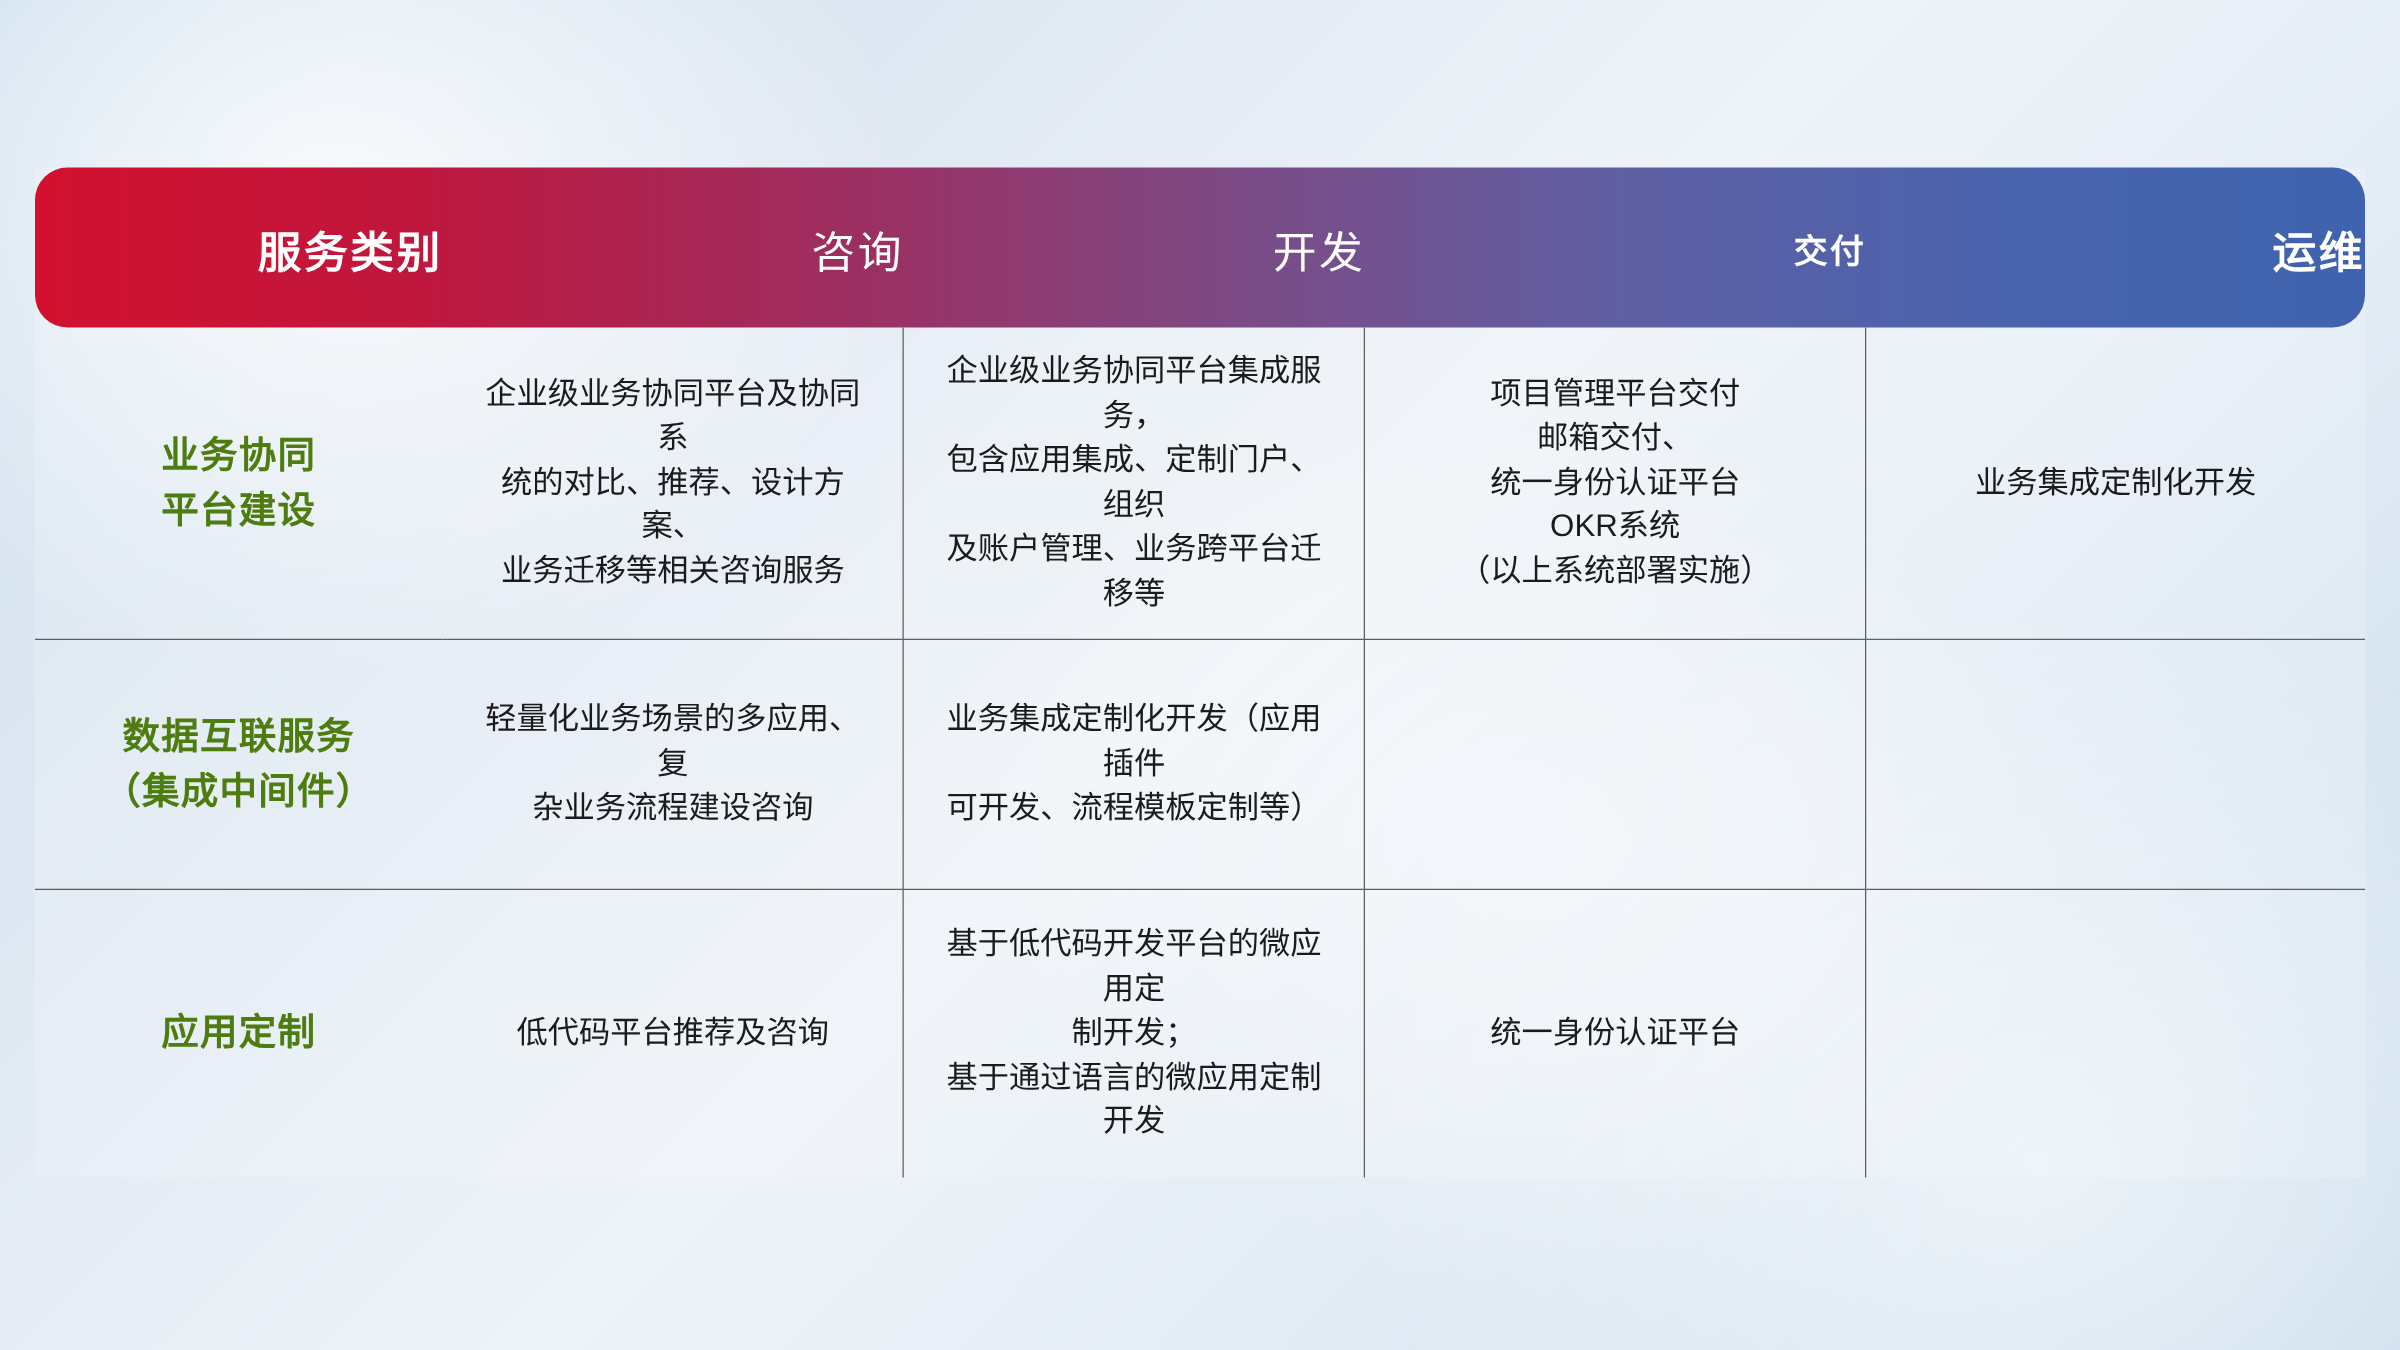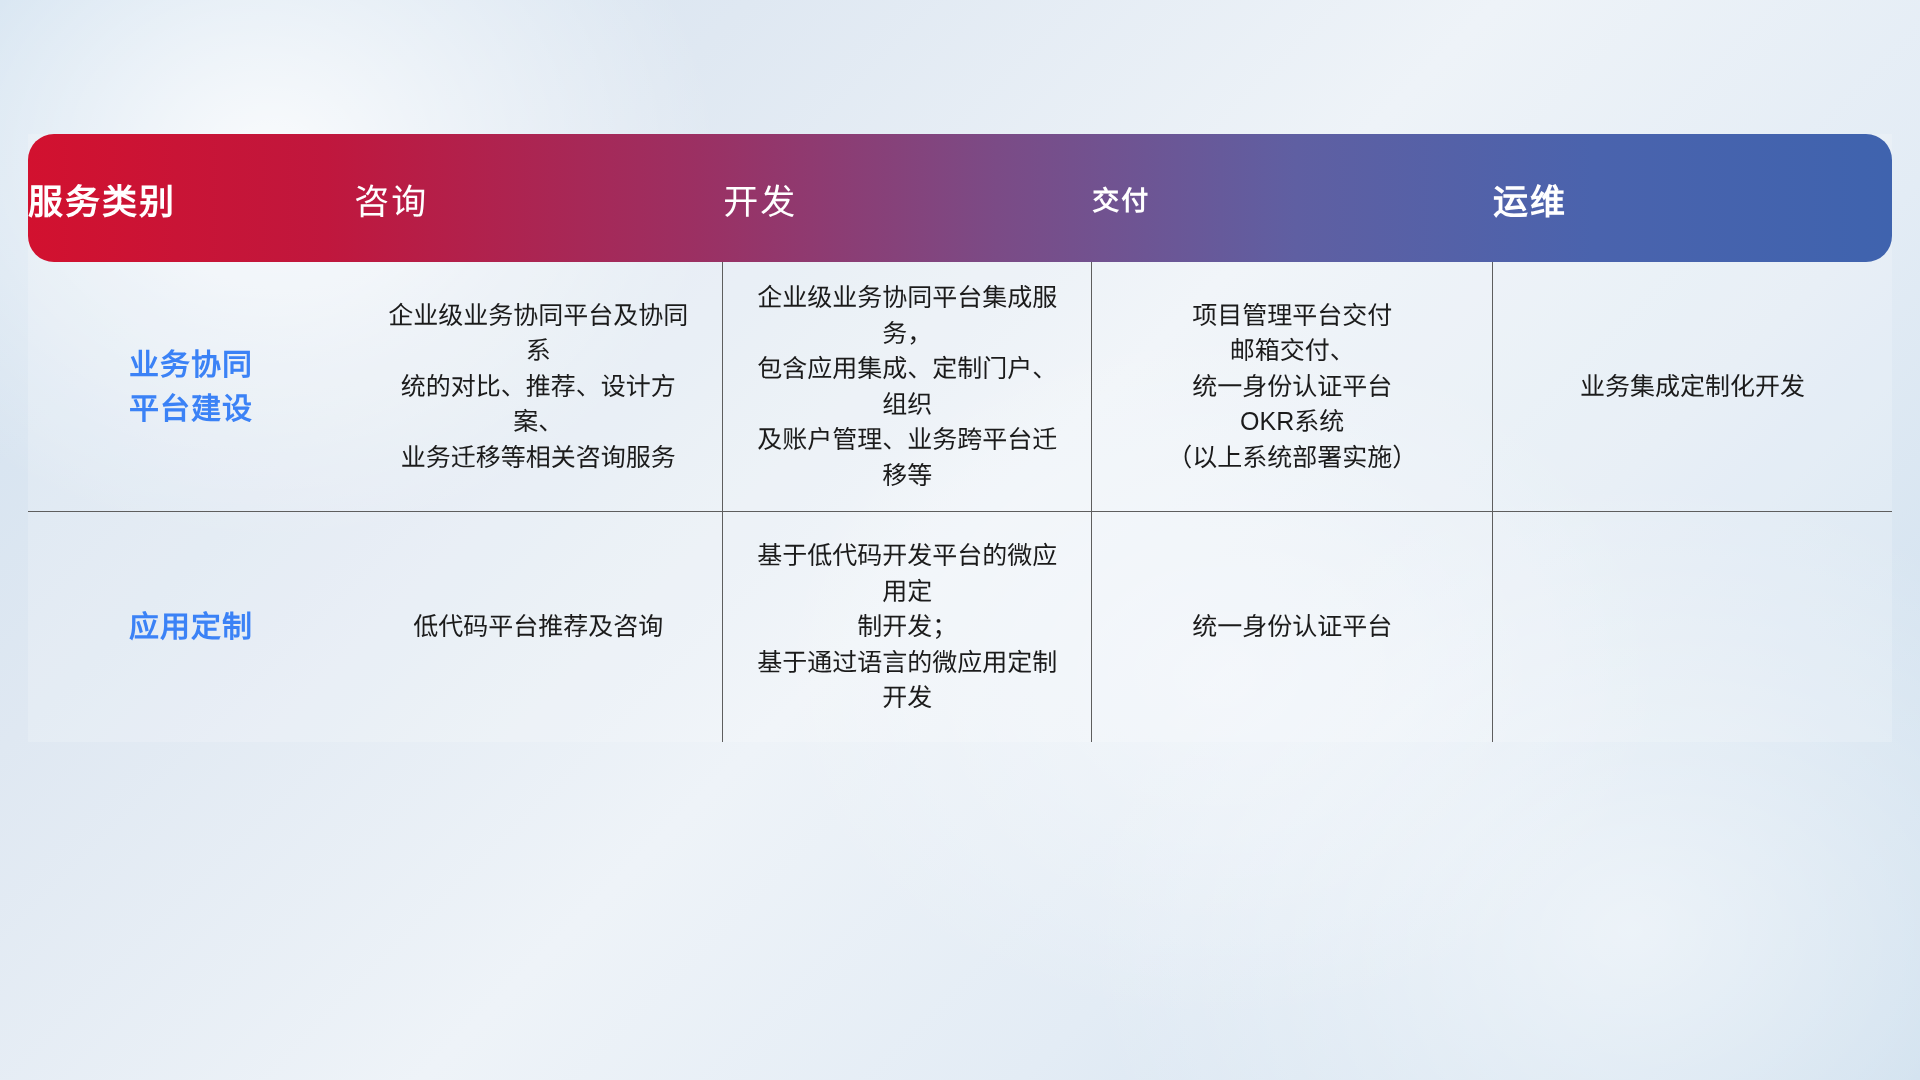--- a/index.html
+++ b/index.html
@@ -53,21 +53,21 @@
   }
 
   
   thead tr.header-row th {
     padding: 0;
     height: 128px;
     color: #ffffff;
     font-size: 35px;
     font-weight: bold;
     letter-spacing: 2px;
-    text-align: left;
+    text-align: right;
     vertical-align: middle;
     border: none;
     margin-top: 15px;
   }
   .header-bar {
     background: linear-gradient(90deg,
         #d2112f 0%,
         #c0173d 16%,
         #9b3063 36%,
         #7b4b86 52%,
@@ -89,21 +89,21 @@
     vertical-align: middle;
     white-space: pre-line;
   }
   tbody tr td:last-child {
     border-right: none;
   }
   tbody tr:last-child td {
     border-bottom: none;
   }
   tbody tr td.row-label {
-    color: #3b82f6;
+    color: #4d7c0f;
     font-weight: bold;
     font-size: 30px;
     line-height: 1.45;
     letter-spacing: 1px;
     border-right: none;
   }
 
   .col-0 { width: 17.5%; }
   .col-1 { width: 19.8%; }
   .col-2 { width: 19.8%; }
@@ -166,20 +166,30 @@
         <td>企业级业务协同平台集成服务，
 包含应用集成、定制门户、组织
 及账户管理、业务跨平台迁移等</td>
         <td>项目管理平台交付
 邮箱交付、
 统一身份认证平台
 OKR系统
 （以上系统部署实施）</td>
         <td>业务集成定制化开发</td>
       </tr>
+      <tr class="r2">
+        <td class="row-label">数据互联服务
+（集成中间件）</td>
+        <td>轻量化业务场景的多应用、复
+杂业务流程建设咨询</td>
+        <td>业务集成定制化开发（应用插件
+可开发、流程模板定制等）</td>
+        <td></td>
+        <td></td>
+      </tr>
       <tr class="r3">
         <td class="row-label">应用定制</td>
         <td>低代码平台推荐及咨询</td>
         <td>基于低代码开发平台的微应用定
 制开发；
 基于通过语言的微应用定制开发</td>
         <td>统一身份认证平台</td>
         <td></td>
       </tr>
     </tbody>

